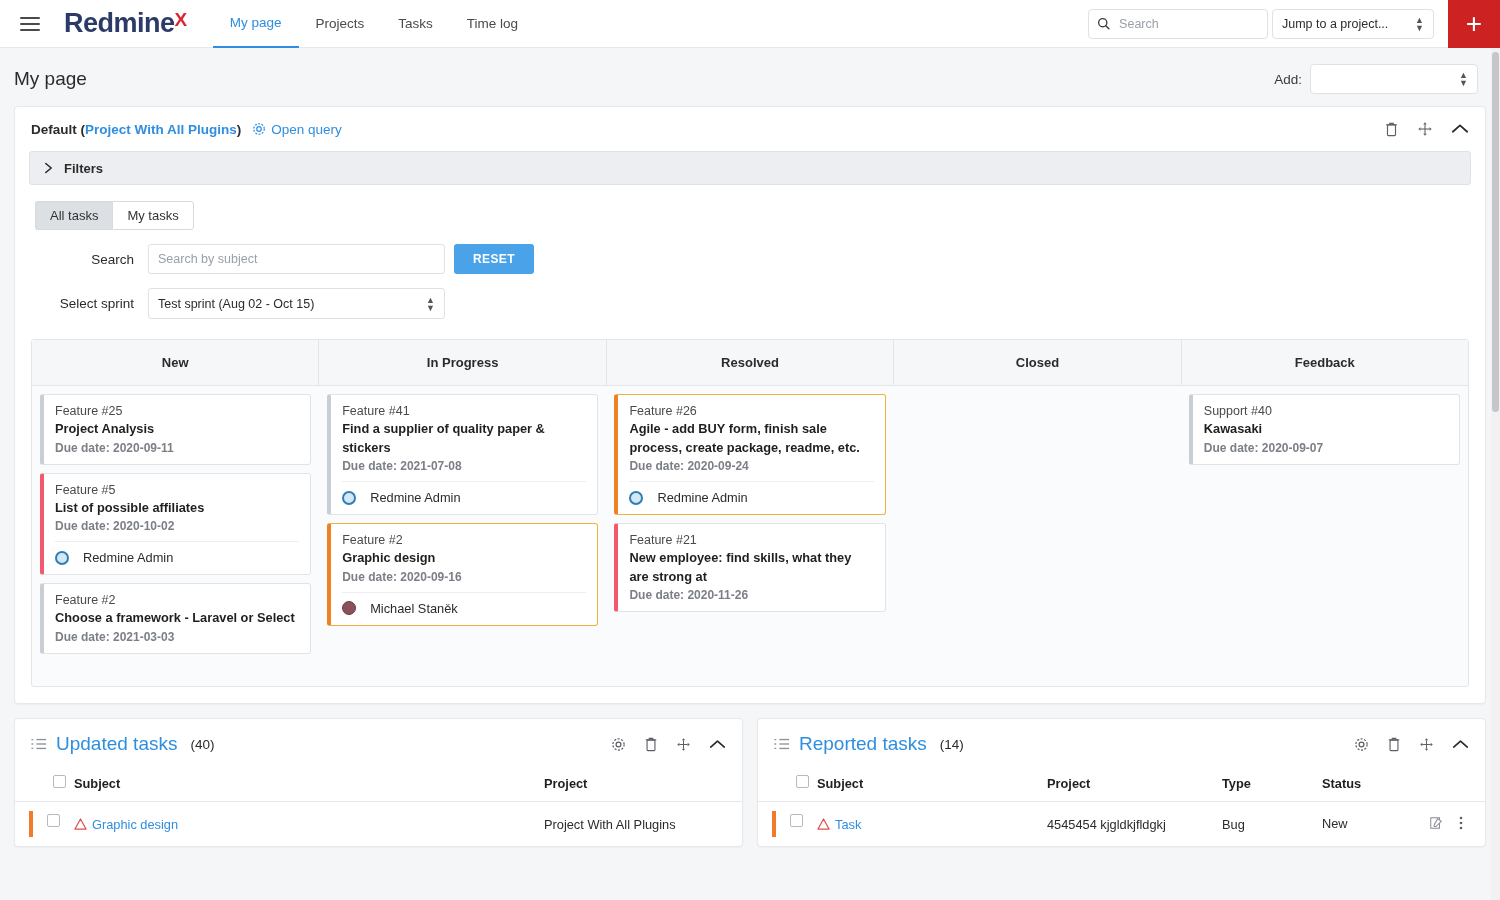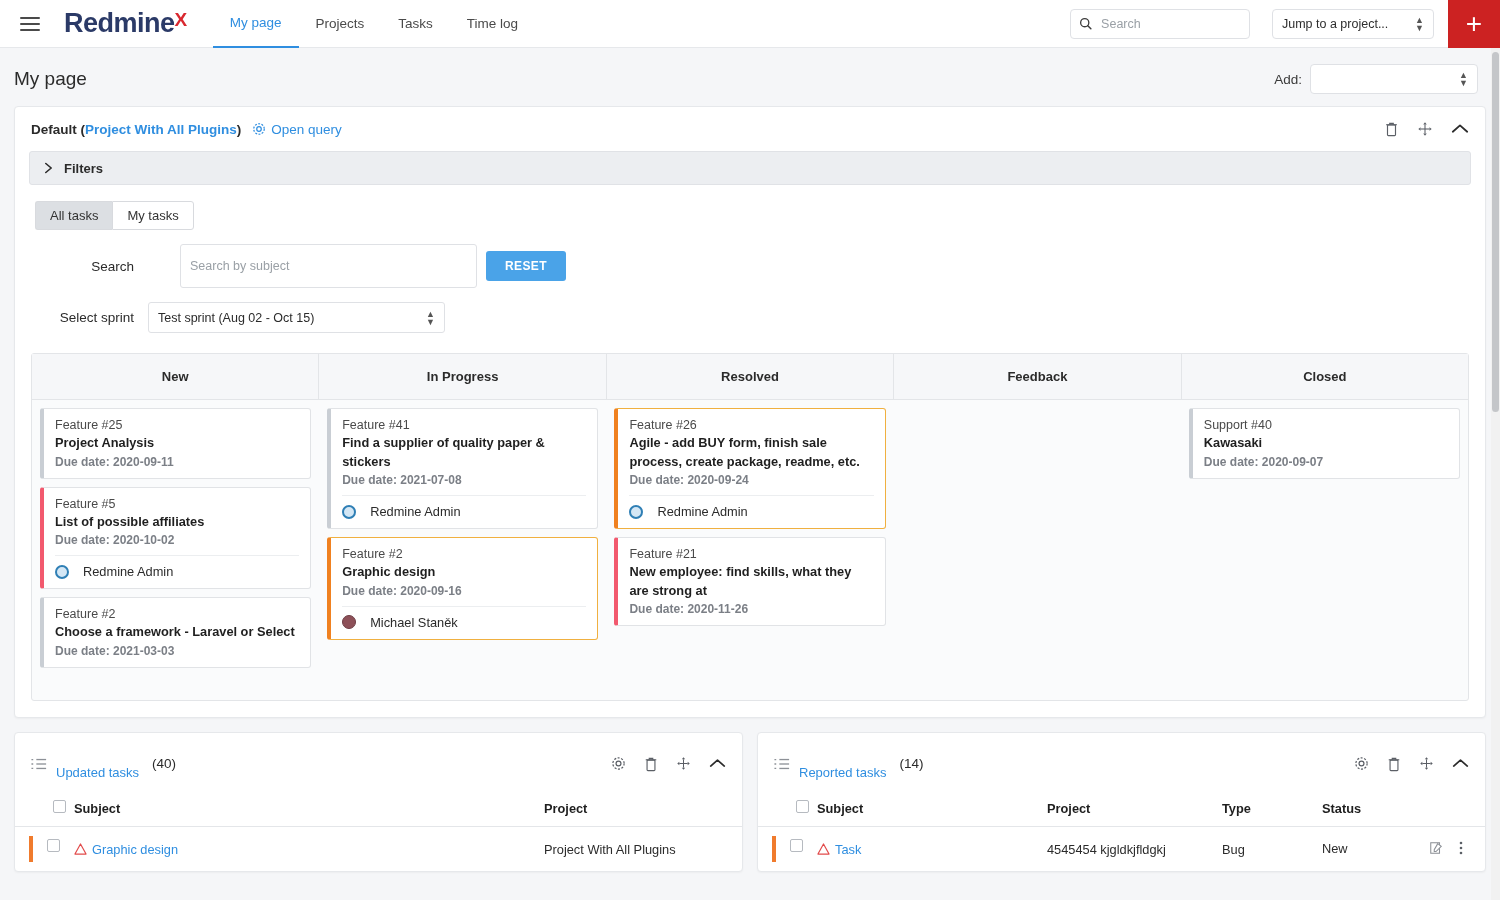--- a/index.html
+++ b/index.html
@@ -28,21 +28,21 @@
   .navlinks { display: flex; align-items: stretch; height: 48px; margin-left: 26px; }
   .navlink { display: flex; align-items: center; padding: 0 17px; font-size: 13.5px;
              color: #4a4a4a; height: 48px; cursor: pointer; text-decoration: none; }
   .navlink.active { color: #2f8ee0; border-bottom: 2px solid #2f8ee0; }
   .nav-right { margin-left: auto; display: flex; align-items: center; height: 48px; }
   .searchbox { width: 180px; height: 30px; border: 1px solid #dfe1e5; border-radius: 4px;
                background: #fff; display: flex; align-items: center; padding: 0 8px; gap: 7px; }
   .searchbox input { border: none; outline: none; font-size: 12.5px; color: #333;
                      width: 100%; font-family: "Liberation Sans", sans-serif; background: transparent; }
   .searchbox input::placeholder { color: #9aa0a6; }
-  .jumpsel { margin-left: 22px; width: 162px; height: 30px; border: 1px solid #dfe1e5;
+  .jumpsel { margin-left: 4px; width: 162px; height: 30px; border: 1px solid #dfe1e5;
              border-radius: 4px; background: #fff; display: flex; align-items: center;
              padding: 0 9px; font-size: 12.5px; color: #2e2e2e; cursor: pointer; }
   .jumpsel .updown { margin-left: auto; font-size: 9px; line-height: 8px; color: #555;
                      display: flex; flex-direction: column; }
   .plusbtn { width: 52px; height: 48px; background: #cc2222; color: #fff; display: flex;
              align-items: center; justify-content: center; font-size: 28px; font-weight: 300;
              cursor: pointer; margin-left: 14px; }
 
   
   .pagehead { display: flex; align-items: center; padding: 16px 22px 12px 14px; }
@@ -75,23 +75,23 @@
   .tabrow { display: flex; margin: 16px 0 0 20px; }
   .tab { font-size: 13px; padding: 6px 14px; border: 1px solid #d8dade; cursor: pointer;
          background: #fff; color: #333; }
   .tab.active { background: #dcdfe3; }
   .tab:first-child { border-radius: 3px 0 0 3px; border-right: none; }
   .tab:last-child { border-radius: 0 3px 3px 0; }
 
   
   .frow { display: flex; align-items: center; margin: 14px 0 0 0; }
   .flabel { width: 133px; text-align: right; font-size: 13.5px; color: #2b2b2b; padding-right: 14px; }
-  .ftext { width: 297px; height: 44px; border: 1px solid #dfe1e5; border-radius: 3px;
+  .ftext { width: 297px; height: 30px; border: 1px solid #dfe1e5; border-radius: 3px;
            background: #fff; padding: 0 9px; font-size: 12.5px; outline: none;
-           font-family: "Liberation Sans", sans-serif; color: #333; margin-left: 32px; }
+           font-family: "Liberation Sans", sans-serif; color: #333; }
   .ftext::placeholder { color: #9aa0a6; }
   .resetbtn { margin-left: 9px; width: 80px; height: 30px; background: #4aa3e8; color: #fff;
               border: none; border-radius: 3px; font-size: 12px; font-weight: bold;
               letter-spacing: .4px; cursor: pointer; font-family: "Liberation Sans", sans-serif; }
   .fsel { width: 297px; height: 31px; border: 1px solid #dfe1e5; border-radius: 3px; background: #fff;
           display: flex; align-items: center; padding: 0 9px; font-size: 12.5px; color: #2b2b2b;
           cursor: pointer; }
   .fsel .updown { margin-left: auto; font-size: 9px; line-height: 8px; color: #555;
                   display: flex; flex-direction: column; }
 
@@ -114,21 +114,21 @@
   .av { width: 14px; height: 14px; border-radius: 50%; flex: none; }
   .av.blue { background: #d4e7f5; border: 2px solid #2f7fb5; }
   .av.maroon { background: #8d5058; border: 1px solid #6e3d44; }
   .av.person { background: #d8d2cc; border: 1px solid #9a9089; }
 
   
   .bottom { display: flex; gap: 14px; margin: 14px 14px 0 14px; }
   .bpanel { flex: 1; background: #fff; border: 1px solid #e6e8eb; border-radius: 4px;
             box-shadow: 0 1px 2px rgba(0,0,0,.04); }
   .bhead { display: flex; align-items: center; padding: 14px 16px 12px 16px; gap: 9px; }
-  .bhead .blink { color: #2f8ee0; font-size: 13px; cursor: pointer; margin-top: 18px; }
+  .bhead .blink { color: #2f8ee0; font-size: 19px; cursor: pointer; }
   .bhead .bcount { color: #2b2b2b; font-size: 13.5px; margin-left: 4px; }
   .bactions { margin-left: auto; display: flex; align-items: center; gap: 18px; }
   table.tbl { width: 100%; border-collapse: collapse; }
   table.tbl th { text-align: left; font-size: 12.8px; font-weight: bold; color: #1f1f1f;
                  padding: 8px 4px 10px 4px; border-bottom: 1px solid #e4e6e9; }
   table.tbl td { font-size: 12.8px; color: #2b2b2b; padding: 9px 4px; }
   .cbx { width: 13px; height: 13px; border: 1px solid #b6bac0; border-radius: 2px;
          background: #fff; display: inline-block; cursor: pointer; }
   .rowmark { width: 4px; background: #f07b2d; display: inline-block; height: 26px;
              vertical-align: middle; }
@@ -254,22 +254,22 @@
           <span>▼</span>
         </span>
     </div>
   </div>
 
   <div class="kanban">
     <div class="kan-head">
       <div class="kan-hcell">New</div>
       <div class="kan-hcell">In Progress</div>
       <div class="kan-hcell">Resolved</div>
+      <div class="kan-hcell">Closed</div>
       <div class="kan-hcell">Feedback</div>
-      <div class="kan-hcell">Closed</div>
     </div>
     <div class="kan-body">
       <div class="kan-col" id="col-new">
           <div class="kcard" style="border-left-color: rgb(201, 206, 212);">
             <div class="id">Feature #25</div>
             <div class="subj">Project Analysis</div>
             <div class="due">Due date: 2020-09-11</div>
           </div>
           <div class="kcard" style="border-left-color: rgb(242, 89, 110);">
             <div class="id">Feature #5</div>

